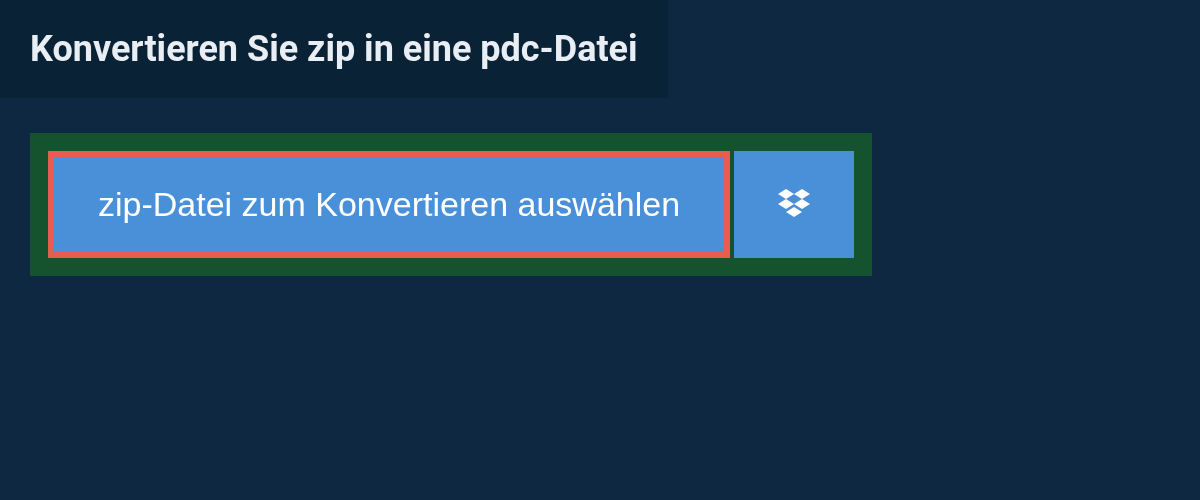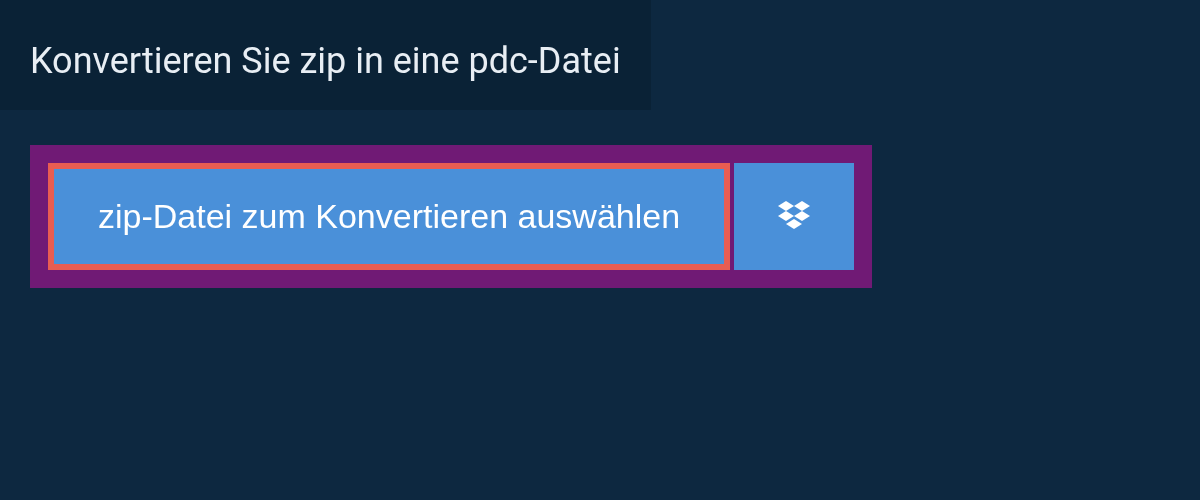--- a/index.html
+++ b/index.html
@@ -16,27 +16,26 @@
     }
     .title-bar {
       background-color: #0a2236;
       padding: 28px 30px;
       display: inline-block;
       min-width: 560px;
     }
     .title-text {
       color: #e8eef4;
       font-size: 36px;
-      font-weight: 400;
-      margin-top: 12px;
+      font-weight: 700;
     }
     .upload-section {
       margin-top: 35px;
       margin-left: 30px;
-      background-color: #701a75;
+      background-color: #14532d;
       padding: 18px;
       display: flex;
       gap: 4px;
       width: fit-content;
     }
     .select-file-button {
       background-color: #4a90d9;
       color: #ffffff;
       border: 6px solid #e85d52;
       padding: 28px 44px;

